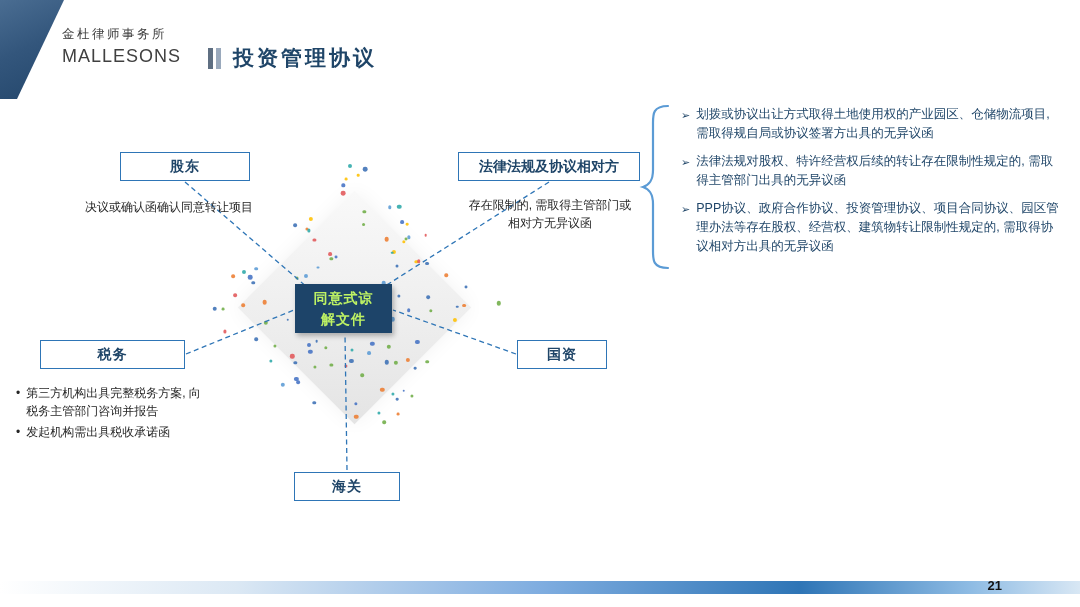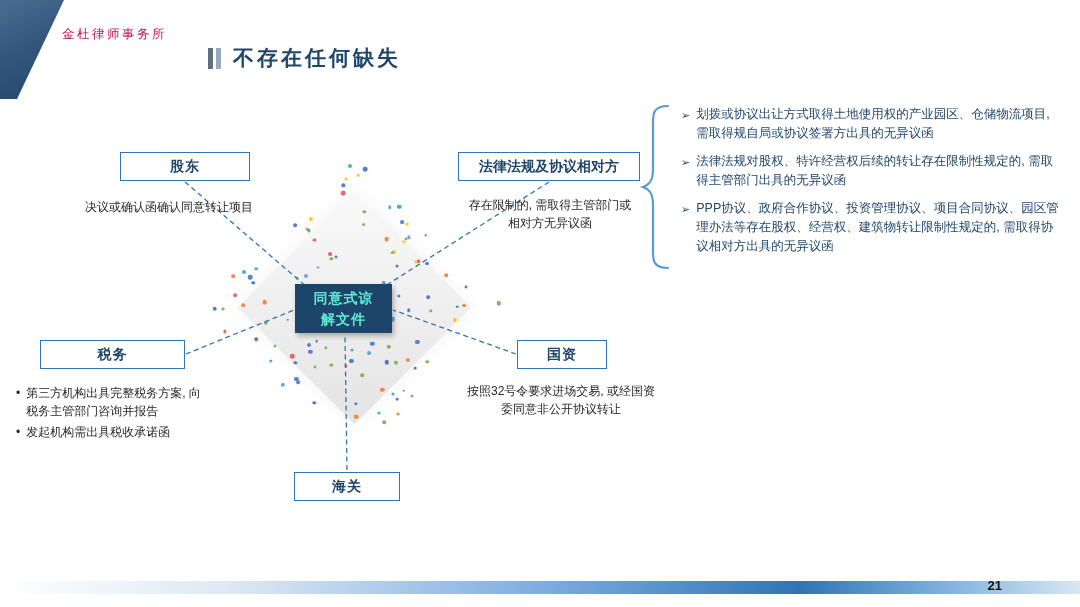--- a/index.html
+++ b/index.html
@@ -4,21 +4,21 @@
 <style>
   *{margin:0;padding:0;box-sizing:border-box;}
   html,body{background:#9a9a9a;}
   body{font-family:"Liberation Sans","DejaVu Sans",sans-serif;}
   .slide{position:relative;width:1080px;height:607px;background:#ffffff;overflow:hidden;margin:0 auto;}
 
   
   .corner-shape{position:absolute;left:0;top:0;width:72px;height:99px;
     background:linear-gradient(155deg,#4a6d92 0%,#33567c 45%,#22456a 100%);
     clip-path:polygon(0 0,64px 0,17px 100%,0 100%);}
-  .logo{position:absolute;left:62px;top:26px;color:#be185d;}
+  .logo{position:absolute;left:62px;top:26px;color:#404040;}
   .logo-cn{font-size:12.5px;letter-spacing:2.5px;margin-bottom:3px;}
   .logo-en{font-size:18px;letter-spacing:1px;line-height:1.12;}
   .logo-square{display:inline-block;width:8px;height:8px;margin-left:3px;
     background:linear-gradient(135deg,#a0a0a0 50%,#4d4d4d 50%);}
   .title-row{position:absolute;left:208px;top:44px;display:flex;align-items:center;}
   .tbar{display:inline-block;width:5px;height:21px;margin-right:3px;}
   .tbar1{background:#5f6f82;}
   .tbar2{background:#9aa9bc;margin-right:12px;}
   .title{font-family:"DejaVu Serif","Liberation Serif",serif;font-size:21px;font-weight:bold;
     color:#1f4568;letter-spacing:3px;}
@@ -37,21 +37,21 @@
   .node-box{position:absolute;z-index:3;background:#ffffff;border:1.6px solid #2e75b6;
     display:flex;align-items:center;justify-content:center;
     font-size:14px;font-weight:bold;color:#1f4568;letter-spacing:1px;}
   .box-shareholder{left:120px;top:152px;width:130px;height:29px;}
   .box-counterparty{left:458px;top:152px;width:182px;height:29px;letter-spacing:0;}
   .box-tax{left:40px;top:340px;width:145px;height:29px;}
   .box-soa{left:517px;top:340px;width:90px;height:29px;}
   .box-customs{left:294px;top:472px;width:106px;height:29px;}
 
   .center-box{position:absolute;left:295px;top:284px;width:97px;height:49px;z-index:3;
-    background:#1d4469;color:#5eead4;display:flex;flex-direction:column;
+    background:#1d4469;color:#bef264;display:flex;flex-direction:column;
     align-items:center;justify-content:center;font-size:14px;font-weight:bold;
     line-height:1.45;letter-spacing:1px;box-shadow:2px 3px 5px rgba(0,0,0,0.28);}
 
   
   .desc{position:absolute;z-index:3;font-size:12px;line-height:1.5;color:#262626;}
   .desc-shareholder{left:85px;top:198px;width:202px;text-align:left;}
   .desc-counterparty{left:464px;top:196px;width:172px;text-align:center;}
   .tax-desc{position:absolute;left:16px;top:384px;width:194px;z-index:3;
     font-size:12px;line-height:1.5;color:#262626;}
   .tax-li{display:flex;gap:6px;margin-bottom:3px;}
@@ -77,25 +77,26 @@
     font-size:13px;font-weight:bold;color:#141414;}
 </style>
 </head>
 <body>
 
 <div class="slide">
 
   <div class="corner-shape"></div>
   <div class="logo">
     <div class="logo-cn">金杜律师事务所</div>
+    <div class="logo-en">MALLESONS</div>
   </div>
   <div class="title-row">
     <span class="tbar tbar1"></span>
     <span class="tbar tbar2"></span>
-    <h1 class="title">不存在任何缺失</h1>
+    <h1 class="title">投资管理协议</h1>
   </div>
 
   <div class="diamond-bg"></div>
   <div id="dots">
       <span class="dot" style="left: 310.649px; top: 219.171px; width: 4.23913px; height: 4.23913px; background: rgb(255, 192, 0);"></span>
       <span class="dot" style="left: 331.432px; top: 364.632px; width: 3.22297px; height: 3.22297px; background: rgb(112, 173, 71);"></span>
       <span class="dot" style="left: 298.433px; top: 382.009px; width: 3.73569px; height: 3.73569px; background: rgb(68, 114, 196);"></span>
       <span class="dot" style="left: 244.237px; top: 272.211px; width: 4.03572px; height: 4.03572px; background: rgb(44, 168, 168);"></span>
       <span class="dot" style="left: 392.961px; top: 393.902px; width: 3.16416px; height: 3.16416px; background: rgb(44, 168, 168);"></span>
       <span class="dot" style="left: 384.328px; top: 422.186px; width: 3.59px; height: 3.59px; background: rgb(112, 173, 71);"></span>
@@ -222,21 +223,20 @@
     <div class="tax-li">
       <span class="tax-mk">•</span>
       <span>第三方机构出具完整税务方案, 向税务主管部门咨询并报告</span>
     </div>
     <div class="tax-li">
       <span class="tax-mk">•</span>
       <span>发起机构需出具税收承诺函</span>
     </div>
   </div>
 
-  <div class="desc desc-soa">按照32号令要求进场交易, 或经国资委同意非公开协议转让</div>
 
   <div class="right-panel">
     <div class="rp-item">
       <span class="rp-mk">➢</span>
       <span>划拨或协议出让方式取得土地使用权的产业园区、仓储物流项目, 需取得规自局或协议签署方出具的无异议函</span>
     </div>
     <div class="rp-item">
       <span class="rp-mk">➢</span>
       <span>法律法规对股权、特许经营权后续的转让存在限制性规定的, 需取得主管部门出具的无异议函</span>
     </div>

